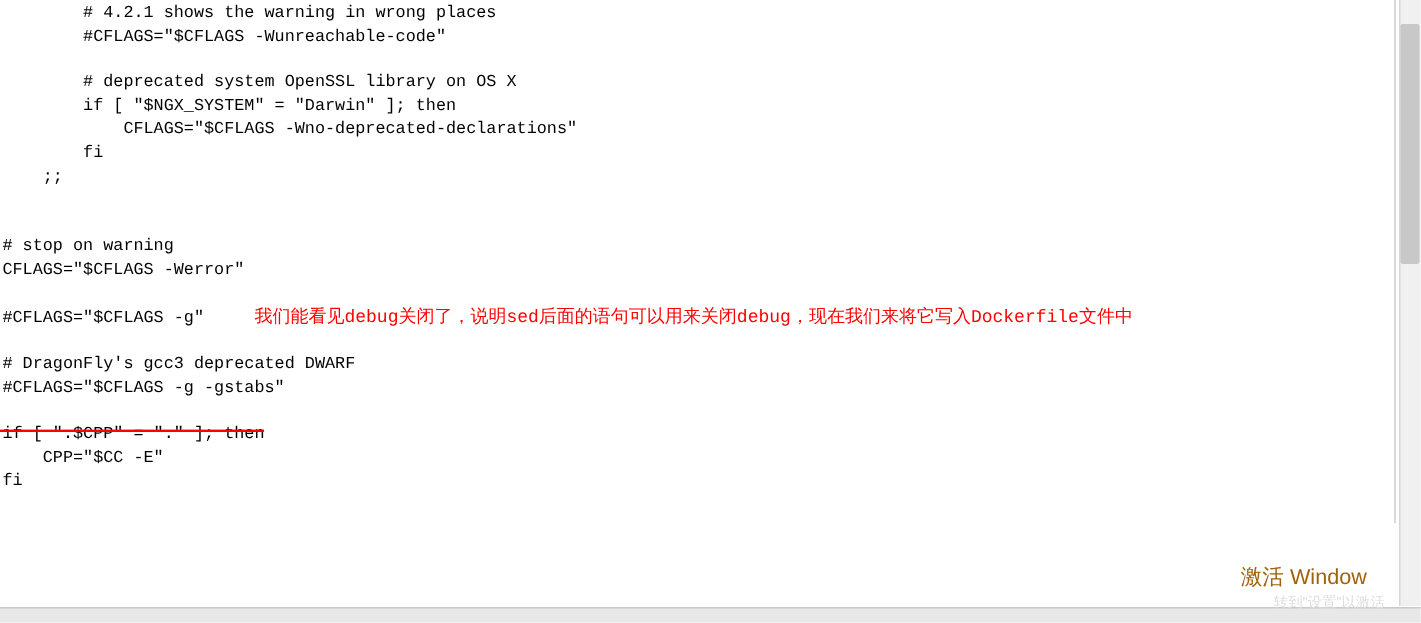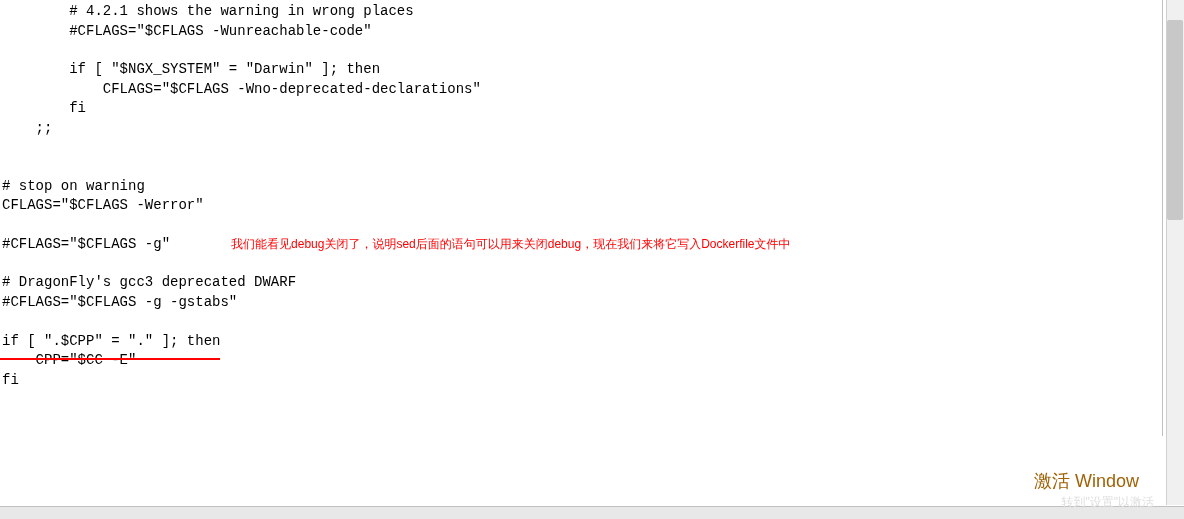--- a/index.html
+++ b/index.html
@@ -45,24 +45,23 @@
       border-radius: 2px;
     }
     .code-line {
       white-space: pre;
       font-family: "Courier New", Consolas, monospace;
       color: #000000;
       min-height: 19px;
     }
     .annotation {
       color: #ff0000;
-      font-family: Liberation Sans, sans-serif;
-      font-size: 12px;
+      font-family: Liberation Mono, monospace;
+      font-size: 15px;
       white-space: normal;
-      margin-left: 19px;
     }
     .underline-red {
       position: absolute;
       left: 0px;
       top: 358px;
       width: 220px;
       height: 2px;
       background: #ff0000;
     }
     .watermark1 {
@@ -104,20 +103,21 @@
       align-items: baseline;
     }
   </style>
 </head>
 <body>
 
 <div class="terminal-container">
   <div class="code-line">        # 4.2.1 shows the warning in wrong places</div>
   <div class="code-line">        #CFLAGS="$CFLAGS -Wunreachable-code"</div>
   <div class="code-line"></div>
+  <div class="code-line">        # deprecated system OpenSSL library on OS X</div>
   <div class="code-line">        if [ "$NGX_SYSTEM" = "Darwin" ]; then</div>
   <div class="code-line">            CFLAGS="$CFLAGS -Wno-deprecated-declarations"</div>
   <div class="code-line">        fi</div>
   <div class="code-line">    ;;</div>
   <div class="code-line"></div>
   <div class="code-line"></div>
   <div class="code-line"># stop on warning</div>
   <div class="code-line">CFLAGS="$CFLAGS -Werror"</div>
   <div class="code-line"></div>
   <div class="annot-row">

